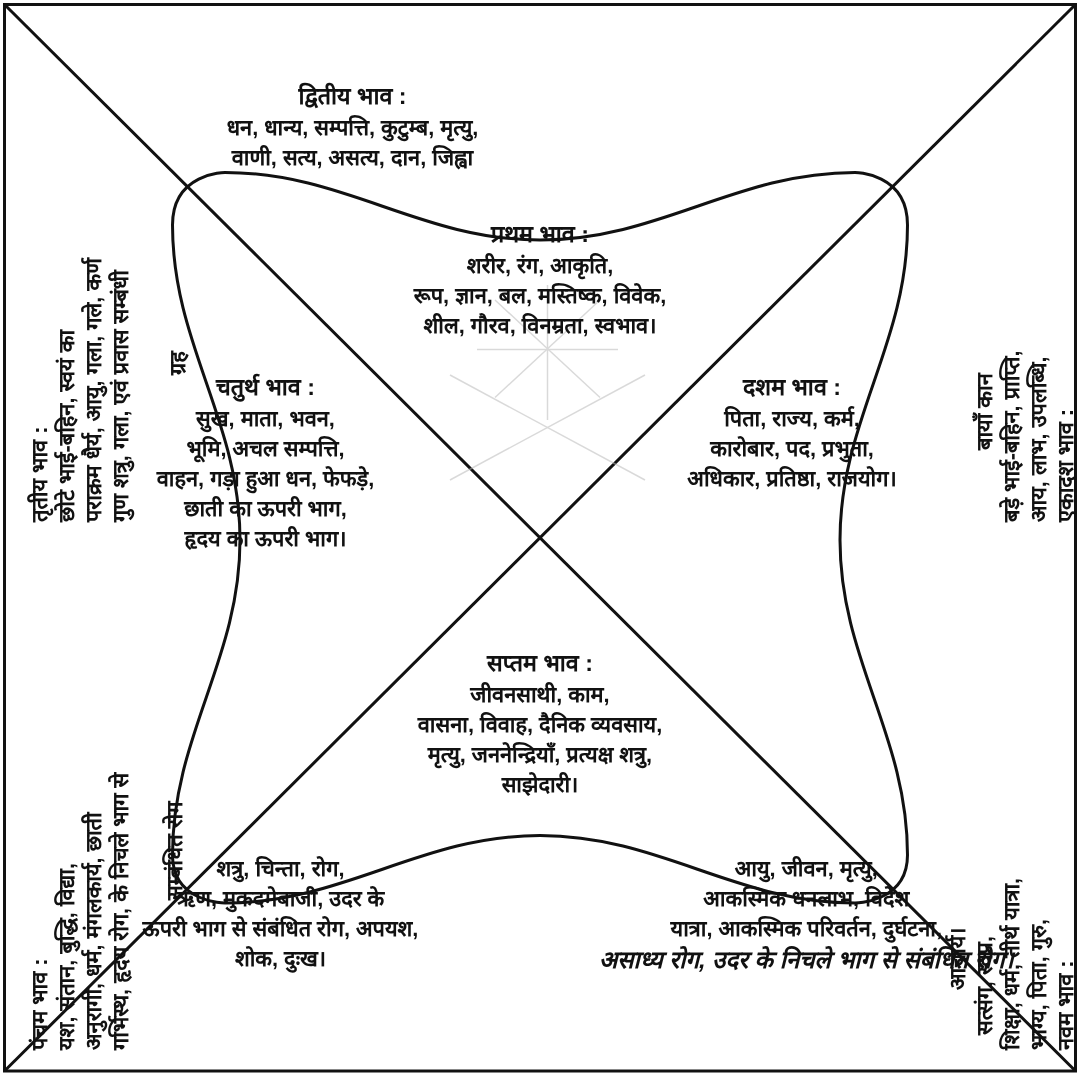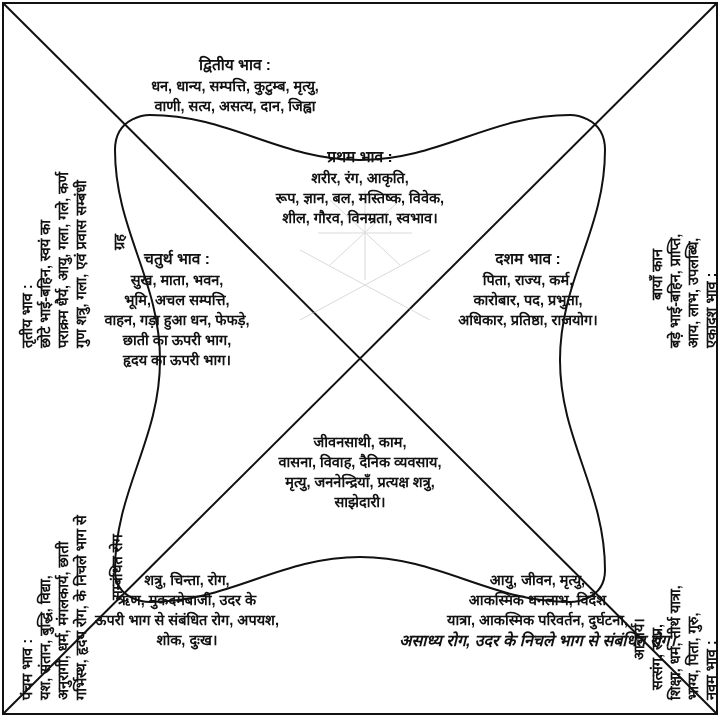--- a/index.html
+++ b/index.html
@@ -118,20 +118,21 @@
   </div>
 
   <div class="cell" id="h10">
     <span class="ttl">दशम भाव :</span>
     <span class="ln">पिता, राज्य, कर्म,</span>
     <span class="ln">कारोबार, पद, प्रभुता,</span>
     <span class="ln">अधिकार, प्रतिष्ठा, राजयोग।</span>
   </div>
 
   <div class="cell" id="h7">
+    <span class="ttl">सप्तम भाव :</span>
     <span class="ln">जीवनसाथी, काम,</span>
     <span class="ln">वासना, विवाह, दैनिक व्यवसाय,</span>
     <span class="ln">मृत्यु, जननेन्द्रियाँ, प्रत्यक्ष शत्रु,</span>
     <span class="ln">साझेदारी।</span>
   </div>
 
   <div class="cell" id="h6">
     <span class="ln">शत्रु, चिन्ता, रोग,</span>
     <span class="ln">ऋण, मुकदमेबाजी, उदर के</span>
     <span class="ln">ऊपरी भाग से संबंधित रोग, अपयश,</span>

